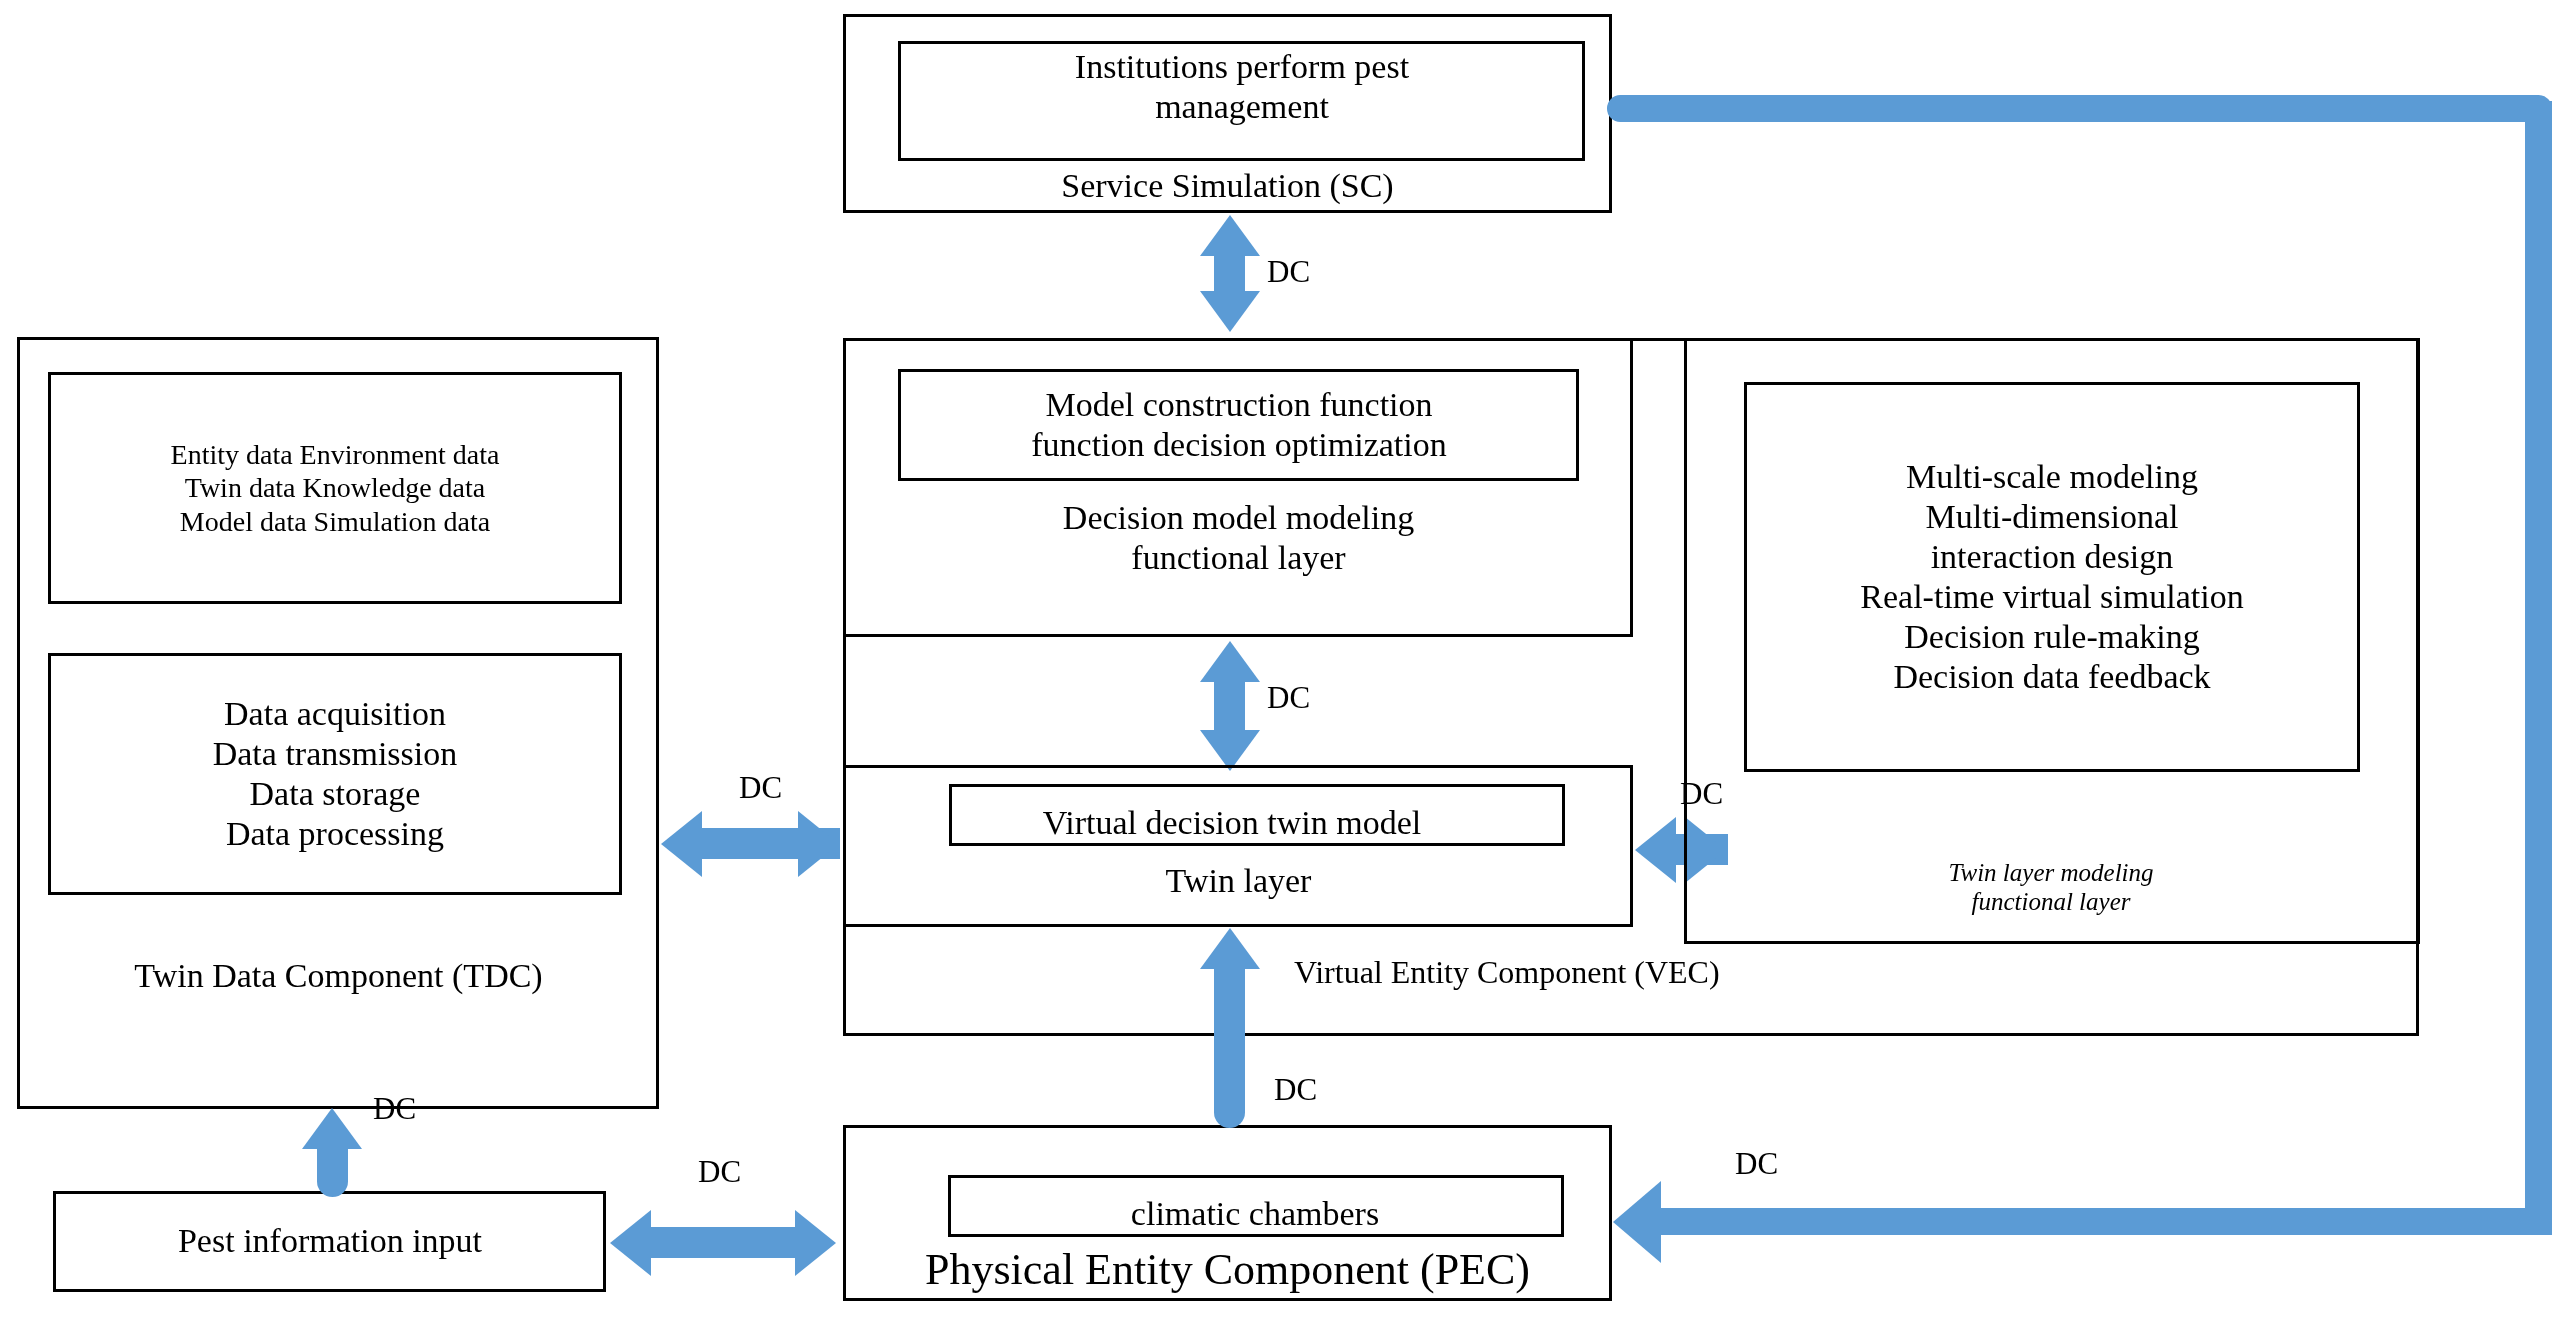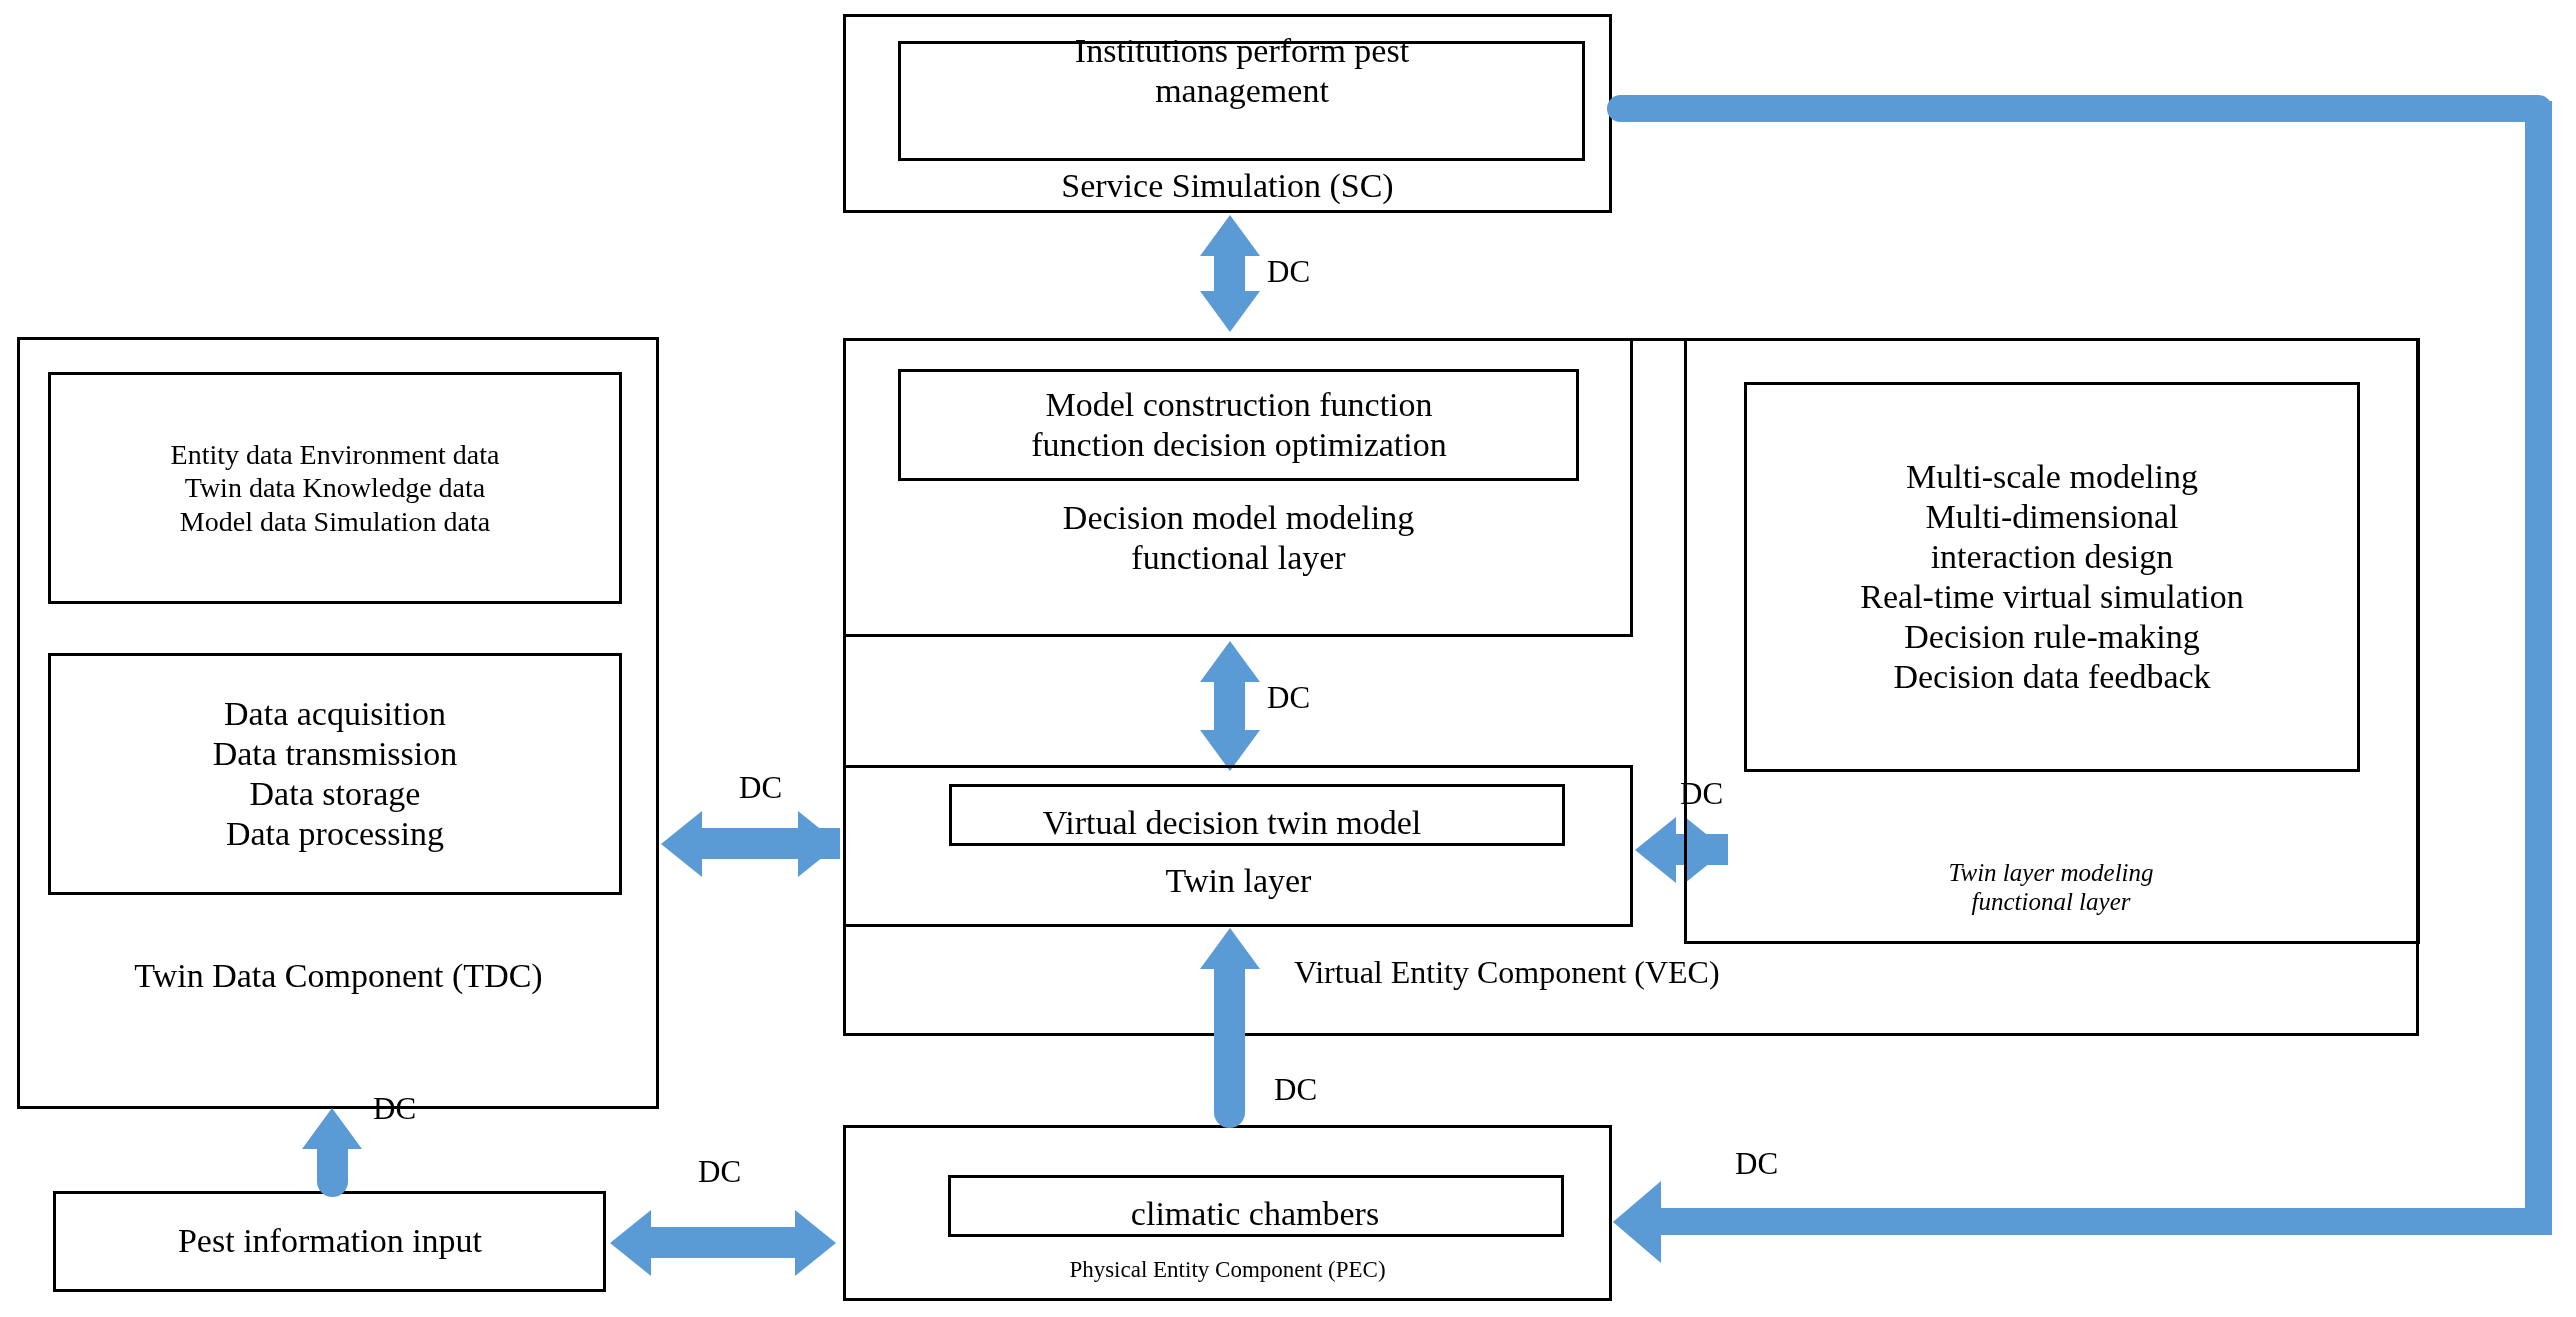--- a/index.html
+++ b/index.html
@@ -23,21 +23,21 @@
   .tri.right{border-top:33px solid transparent;border-bottom:33px solid transparent;border-left:41px solid #5B9BD5;}
   .tri.bigleft{border-top:41px solid transparent;border-bottom:41px solid transparent;border-right:48px solid #5B9BD5;}
 
   .dc{position:absolute;font-size:31px;font-family:"Liberation Serif","DejaVu Serif",serif;color:#000;}
 </style>
 </head>
 <body>
 
 <div class="box" style="left:843px;top:14px;width:769px;height:199px;"></div>
 <div class="box thin" style="left:898px;top:41px;width:687px;height:120px;"></div>
-<div class="lbl ctr" style="left:906px;top:29px;width:672px;height:84px;font-size:34px;">Institutions perform pest
+<div class="lbl ctr" style="left:906px;top:45px;width:672px;height:84px;font-size:34px;">Institutions perform pest
 management</div>
 <div class="lbl ctr" style="left:851px;top:162px;width:753px;height:48px;font-size:34px;">Service Simulation (SC)</div>
 
 <div class="bar" style="left:1607px;top:95px;width:945px;height:26.5px;border-radius:13.3px;"></div>
 <div class="bar" style="left:2525px;top:101px;width:26.5px;height:1120px;"></div>
 <div class="bar" style="left:1660px;top:1208px;width:892px;height:26.5px;"></div>
 <div class="tri bigleft" style="left:1613px;top:1181px;"></div>
 <div class="dc" style="left:1735px;top:1146px;">DC</div>
 
 <div class="tri up" style="left:1200px;top:215px;"></div>
@@ -95,21 +95,21 @@
 interaction design
 Real-time virtual simulation
 Decision rule-making
 Decision data feedback</div>
 <div class="lbl ctr" style="left:1691px;top:838px;width:720px;height:98px;font-size:25px;font-style:italic;">Twin layer modeling
 functional layer</div>
 
 <div class="box" style="left:843px;top:1125px;width:769px;height:176px;"></div>
 <div class="box thin" style="left:948px;top:1175px;width:616px;height:62px;"></div>
 <div class="lbl ctr" style="left:952px;top:1175px;width:606px;height:78px;font-size:34px;">climatic chambers</div>
-<div class="lbl ctr" style="left:851px;top:1246px;width:753px;height:48px;font-size:23px;">Physical Entity Component (PEC)</div>
+<div class="lbl ctr" style="left:851px;top:1246px;width:753px;height:48px;font-size:44px;">Physical Entity Component (PEC)</div>
 
 <div class="tri up" style="left:1200px;top:928px;"></div>
 <div class="bar" style="left:1214px;top:963px;width:31px;height:165px;border-bottom-left-radius:15.6px;border-bottom-right-radius:15.6px;"></div>
 <div class="dc" style="left:1274px;top:1072px;">DC</div>
 
 <div class="box" style="left:53px;top:1191px;width:553px;height:101px;"></div>
 <div class="lbl ctr" style="left:58px;top:1191px;width:544px;height:101px;font-size:34px;">Pest information input</div>
 
 <div class="tri up" style="left:302px;top:1108px;"></div>
 <div class="bar" style="left:317px;top:1144px;width:31px;height:53px;border-bottom-left-radius:15.6px;border-bottom-right-radius:15.6px;"></div>

